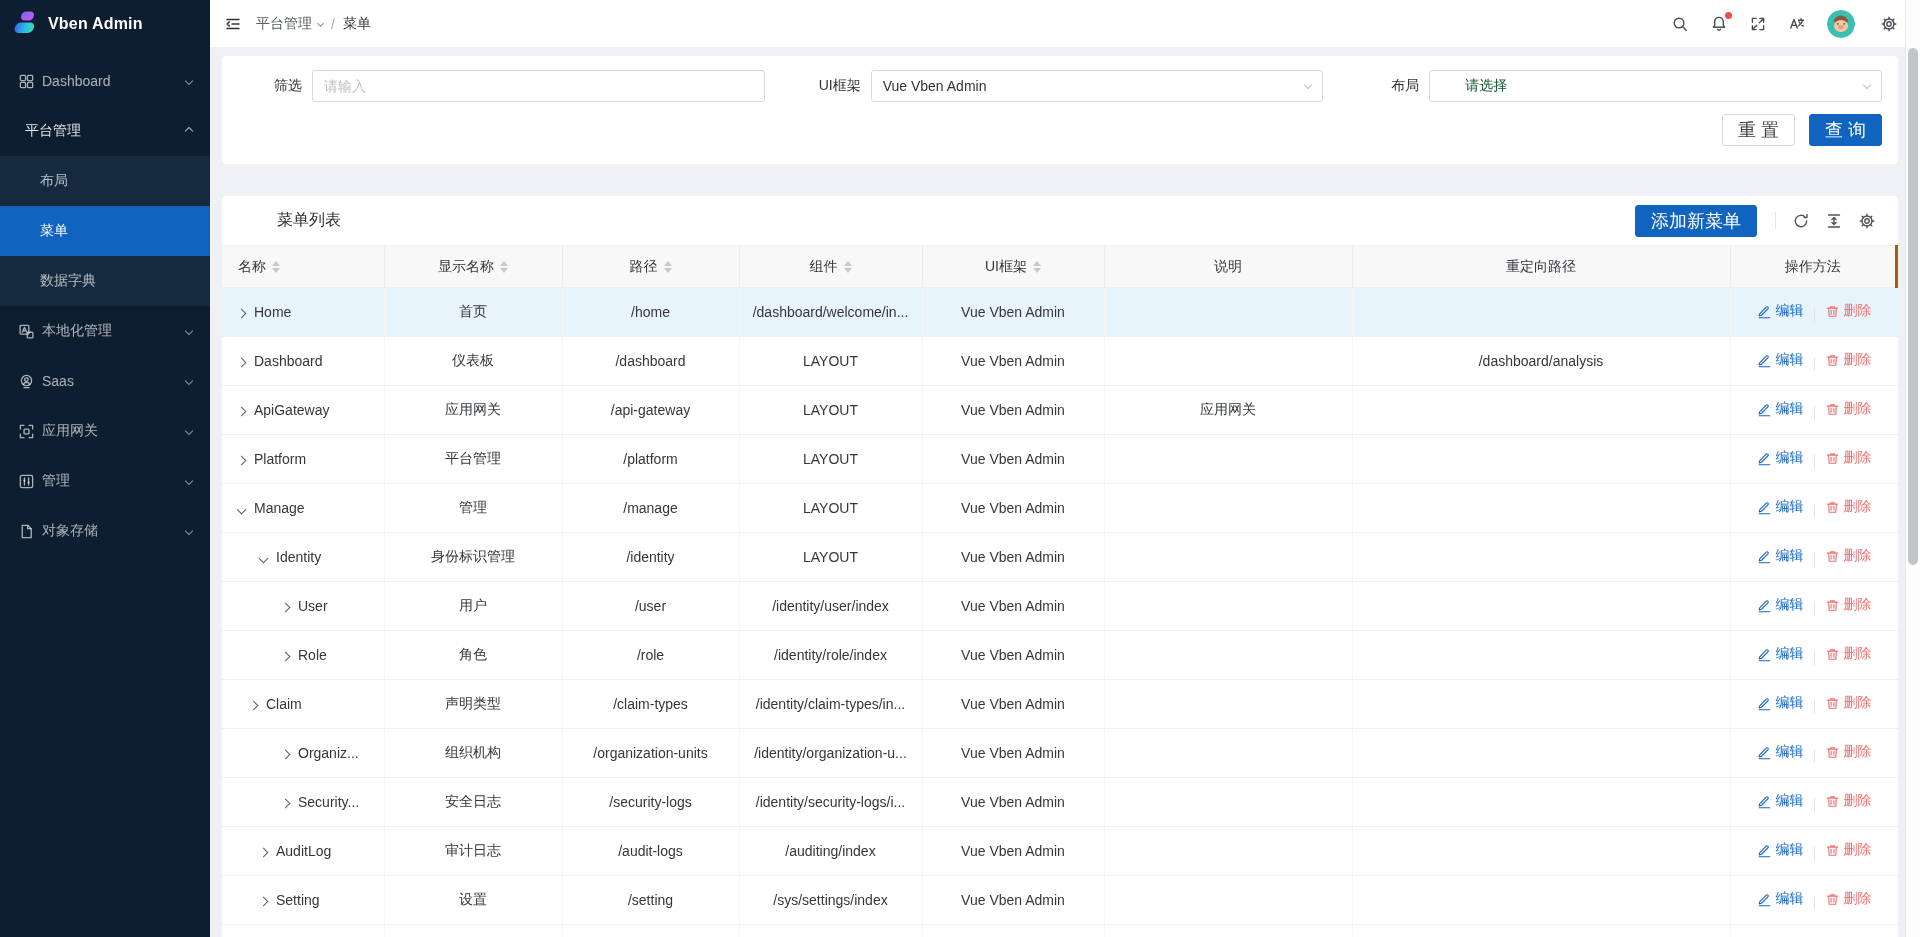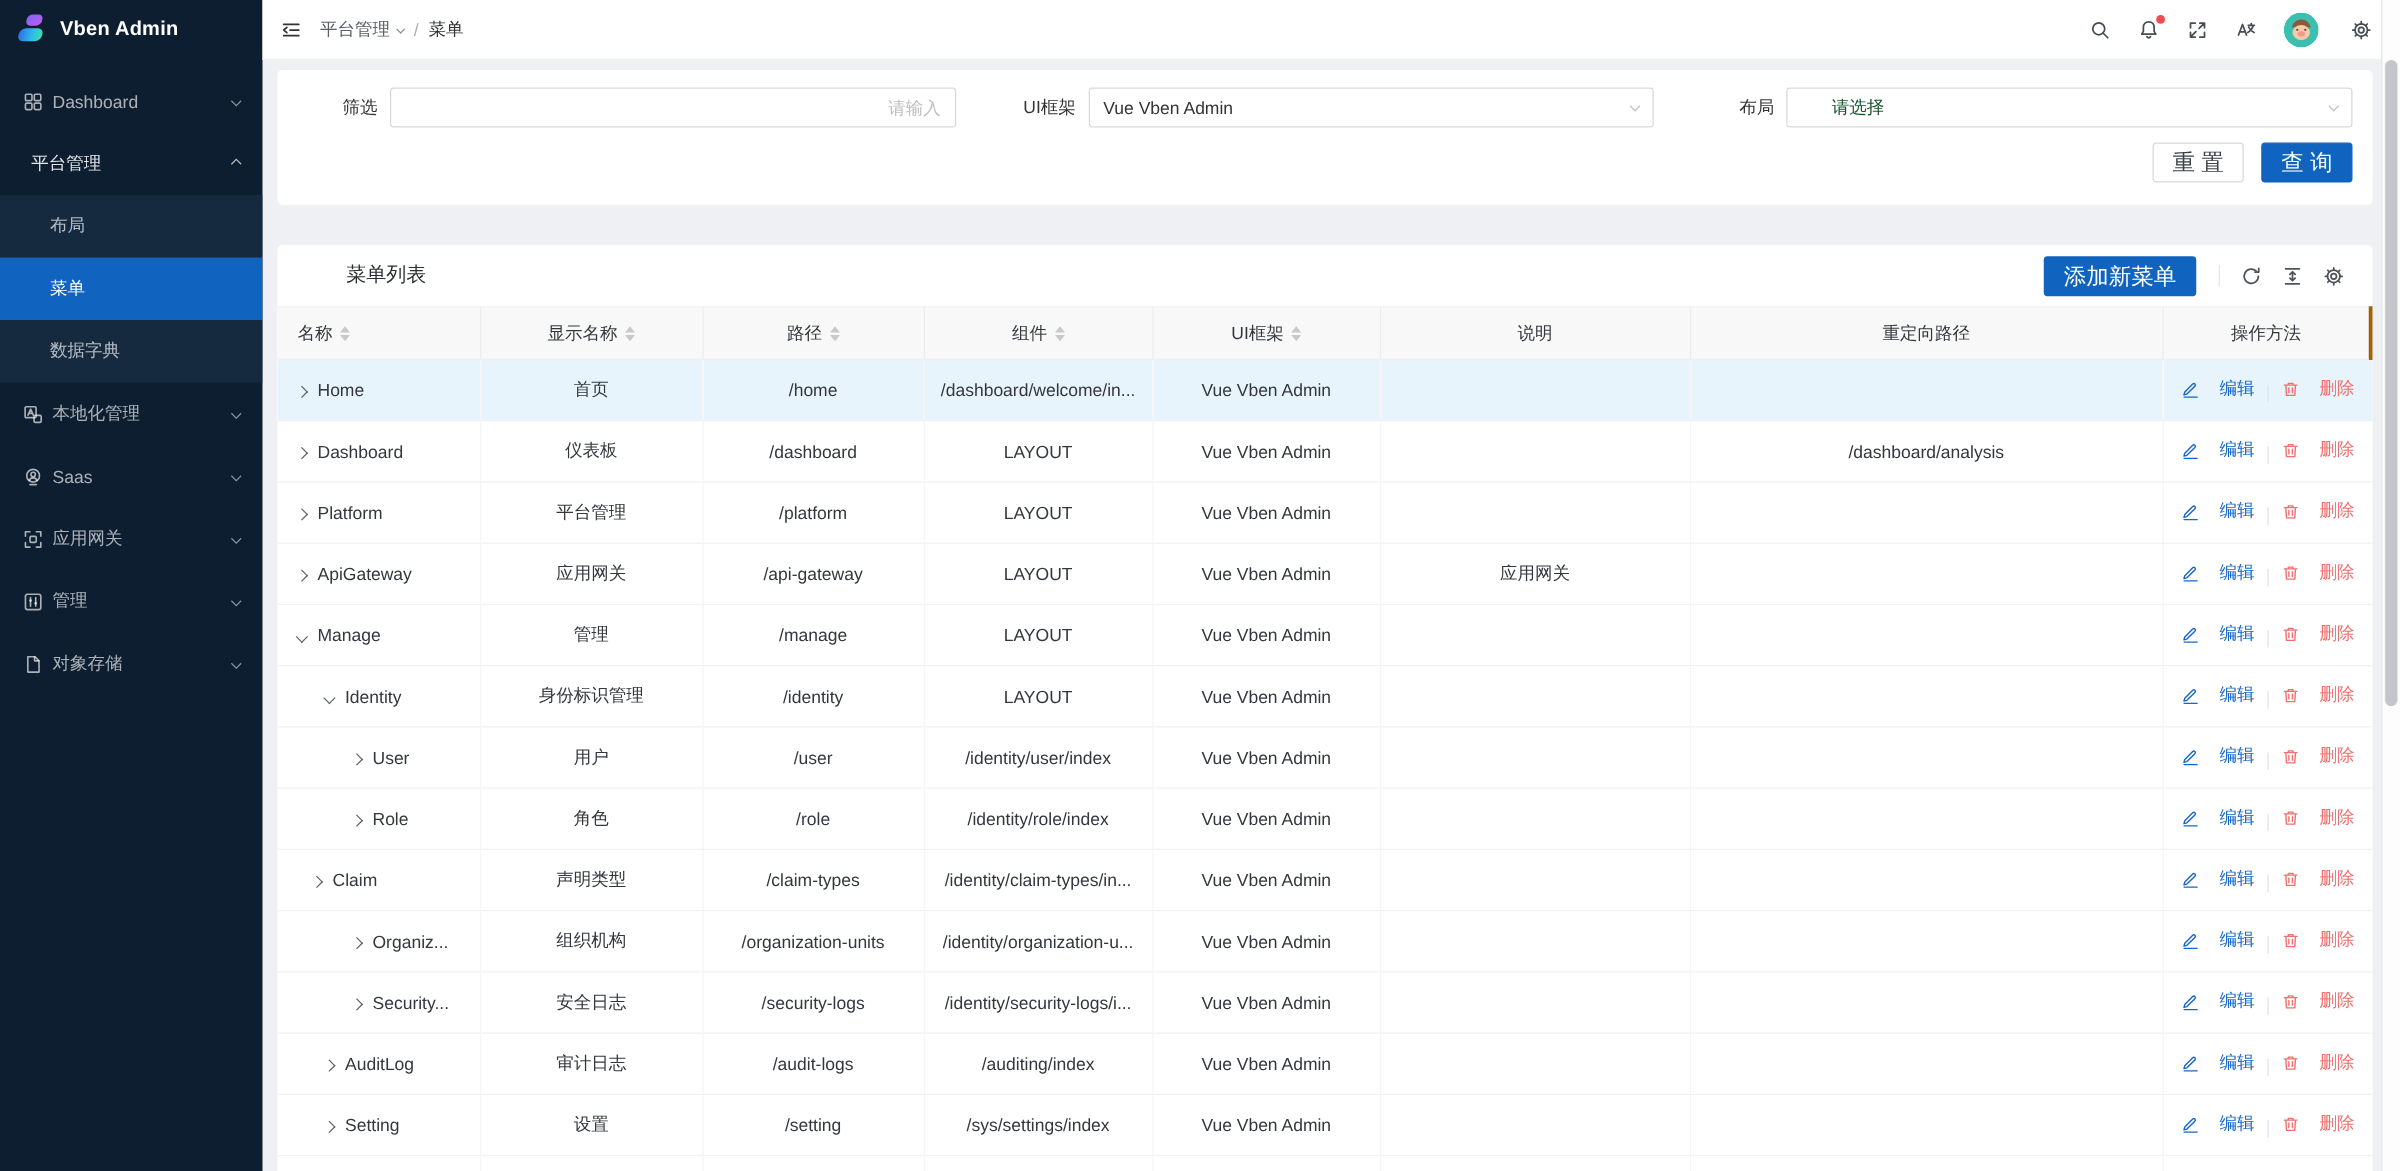--- a/index.html
+++ b/index.html
@@ -40,21 +40,21 @@
   .avatar{width:28px;height:28px;border-radius:50%;overflow:hidden;margin-left:21px;cursor:pointer;flex:none;}
   .tbi.gear-last{margin-left:25px;}
 
   .content{flex:1;padding:8px 22px 0 12px;overflow:hidden;}
 
   
   .filter-card{background:#fff;border-radius:4px;padding:14px 16px 18px;}
   .f-row{display:flex;gap:32px;}
   .f-field{display:flex;align-items:center;flex:1;min-width:0;}
   .f-field label{min-width:64px;text-align:right;margin-right:10px;color:#333;white-space:nowrap;}
-  .f-input,.f-select{flex:1;height:32px;border:1px solid #d9d9d9;border-radius:3px;display:flex;align-items:center;padding:0 11px;background:#fff;font-size:14px;color:#333;text-align:right;}
+  .f-input,.f-select{flex:1;height:32px;border:1px solid #d9d9d9;border-radius:3px;display:flex;align-items:center;padding:0 11px;background:#fff;font-size:14px;color:#333;}
   input.f-input{outline:none;}
   input.f-input::placeholder{color:#bfbfbf;}
   .f-select{justify-content:space-between;cursor:pointer;}
   .f-select .ph{color:#14532d;margin-left:24px;}
   .f-select .cv{width:6px;height:6px;color:#b9bec6;margin-top:-3px;}
   .f-actions{display:flex;justify-content:flex-end;gap:14px;margin-top:12px;}
   .btn{height:32px;padding:0 15px;border-radius:3px;font-size:18px;cursor:pointer;border:1px solid #d9d9d9;background:#fff;color:#3c4045;font-family:inherit;}
   .btn-primary{background:#1063be;border-color:#1063be;color:#fff;}
 
   
@@ -72,21 +72,21 @@
   .thi{display:flex;align-items:center;justify-content:center;gap:6px;cursor:pointer;}
   th.h-left .thi{justify-content:flex-start;padding-left:6px;}
   .sorter{display:inline-flex;flex-direction:column;gap:2px;}
   .sorter i{display:block;width:0;height:0;border-left:4px solid transparent;border-right:4px solid transparent;}
   .sorter .su{border-bottom:5px solid #c9c9c9;}
   .sorter .sd{border-top:5px solid #c9c9c9;}
   .grid td{height:49px;border-bottom:1px solid #f1f1f1;border-right:1px solid #f5f5f6;text-align:center;color:#33373d;padding:0 8px;white-space:nowrap;overflow:hidden;}
   .grid tr.hl td{background:#e7f4fc;}
   td.c-name{text-align:left;}
   td.c-name .row-cv{width:7px;height:7px;color:#5c6166;margin-right:9px;cursor:pointer;}
-  .c-act a{display:inline-flex;align-items:center;gap:16px;cursor:pointer;text-decoration:none;font-size:14px;}
+  .c-act a{display:inline-flex;align-items:center;gap:4px;cursor:pointer;text-decoration:none;font-size:14px;}
   .lnk-edit{color:#1765c9;}
   .lnk-del{color:#f06f6f;}
   .c-act .aicon{width:15px;height:15px;display:inline-flex;}
   .adiv{display:inline-block;width:1px;height:14px;background:#dde4ea;margin:0 10px;vertical-align:middle;}
 
   
   .scrollbar{position:fixed;top:0;right:0;width:15px;height:100%;background:#fdfdfd;border-left:1px solid #e6e8ea;z-index:50;}
   .scroll-thumb{position:absolute;top:48px;left:2px;width:10px;height:517px;border-radius:6px;background:#c3c5c8;cursor:pointer;}
 </style>
 </head>
@@ -437,20 +437,46 @@
                     <span class="aicon">
                       <svg class="ic" viewBox="0 0 16 16" style="stroke-width:1.2">
                         <path d="M2.6 4.4h10.8M6 4.4V2.9h4v1.5M3.9 4.4l.55 8.7h7.1l.55-8.7"></path>
                         <path d="M6.5 6.8v4M9.5 6.8v4"></path>
                       </svg>
                     </span>
                     <span>删除</span>
                   </a></td>
               </tr>
               <tr>
+                <td class="c-name" style="padding-left:16px"><i class="cv cv-r row-cv"></i><span>ApiGateway</span></td>
+                <td>应用网关</td>
+                <td>/api-gateway</td>
+                <td>LAYOUT</td>
+                <td>Vue Vben Admin</td>
+                <td>应用网关</td>
+                <td></td>
+                <td class="c-act"><a class="lnk-edit">
+                    <span class="aicon">
+                      <svg class="ic" viewBox="0 0 16 16" style="stroke-width:1.2">
+                        <path d="M3 10.2 9.8 3.4a1.3 1.3 0 0 1 1.84 1.84L4.8 12l-2.5.7.7-2.5z"></path>
+                        <path d="M2.4 14.6h11.2"></path>
+                      </svg>
+                    </span>
+                    <span>编辑</span>
+                  </a><span class="adiv"></span><a class="lnk-del">
+                    <span class="aicon">
+                      <svg class="ic" viewBox="0 0 16 16" style="stroke-width:1.2">
+                        <path d="M2.6 4.4h10.8M6 4.4V2.9h4v1.5M3.9 4.4l.55 8.7h7.1l.55-8.7"></path>
+                        <path d="M6.5 6.8v4M9.5 6.8v4"></path>
+                      </svg>
+                    </span>
+                    <span>删除</span>
+                  </a></td>
+              </tr>
+              <tr>
                 <td class="c-name" style="padding-left:16px"><i class="cv cv-r row-cv"></i><span>Platform</span></td>
                 <td>平台管理</td>
                 <td>/platform</td>
                 <td>LAYOUT</td>
                 <td>Vue Vben Admin</td>
                 <td></td>
                 <td></td>
                 <td class="c-act"><a class="lnk-edit">
                     <span class="aicon">
                       <svg class="ic" viewBox="0 0 16 16" style="stroke-width:1.2">
@@ -463,46 +489,20 @@
                     <span class="aicon">
                       <svg class="ic" viewBox="0 0 16 16" style="stroke-width:1.2">
                         <path d="M2.6 4.4h10.8M6 4.4V2.9h4v1.5M3.9 4.4l.55 8.7h7.1l.55-8.7"></path>
                         <path d="M6.5 6.8v4M9.5 6.8v4"></path>
                       </svg>
                     </span>
                     <span>删除</span>
                   </a></td>
               </tr>
               <tr>
-                <td class="c-name" style="padding-left:16px"><i class="cv cv-r row-cv"></i><span>ApiGateway</span></td>
-                <td>应用网关</td>
-                <td>/api-gateway</td>
-                <td>LAYOUT</td>
-                <td>Vue Vben Admin</td>
-                <td>应用网关</td>
-                <td></td>
-                <td class="c-act"><a class="lnk-edit">
-                    <span class="aicon">
-                      <svg class="ic" viewBox="0 0 16 16" style="stroke-width:1.2">
-                        <path d="M3 10.2 9.8 3.4a1.3 1.3 0 0 1 1.84 1.84L4.8 12l-2.5.7.7-2.5z"></path>
-                        <path d="M2.4 14.6h11.2"></path>
-                      </svg>
-                    </span>
-                    <span>编辑</span>
-                  </a><span class="adiv"></span><a class="lnk-del">
-                    <span class="aicon">
-                      <svg class="ic" viewBox="0 0 16 16" style="stroke-width:1.2">
-                        <path d="M2.6 4.4h10.8M6 4.4V2.9h4v1.5M3.9 4.4l.55 8.7h7.1l.55-8.7"></path>
-                        <path d="M6.5 6.8v4M9.5 6.8v4"></path>
-                      </svg>
-                    </span>
-                    <span>删除</span>
-                  </a></td>
-              </tr>
-              <tr>
                 <td class="c-name" style="padding-left:16px"><i class="cv cv-d row-cv"></i><span>Manage</span></td>
                 <td>管理</td>
                 <td>/manage</td>
                 <td>LAYOUT</td>
                 <td>Vue Vben Admin</td>
                 <td></td>
                 <td></td>
                 <td class="c-act"><a class="lnk-edit">
                     <span class="aicon">
                       <svg class="ic" viewBox="0 0 16 16" style="stroke-width:1.2">

